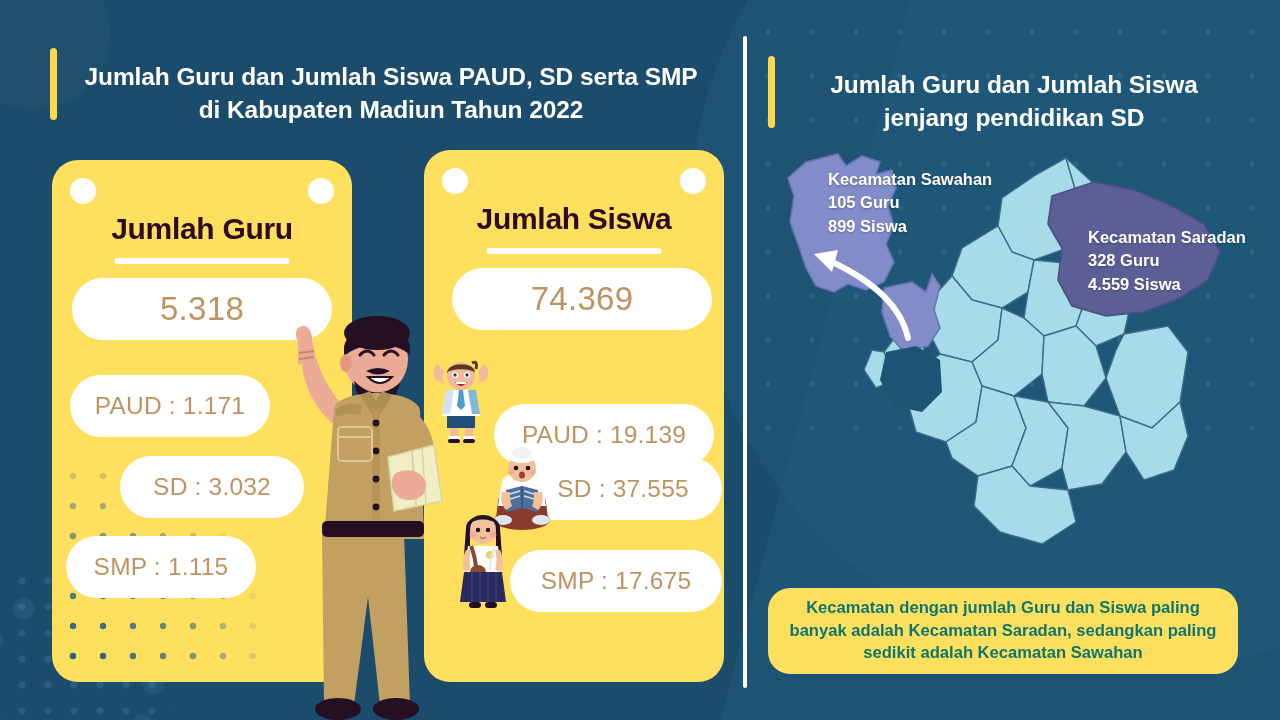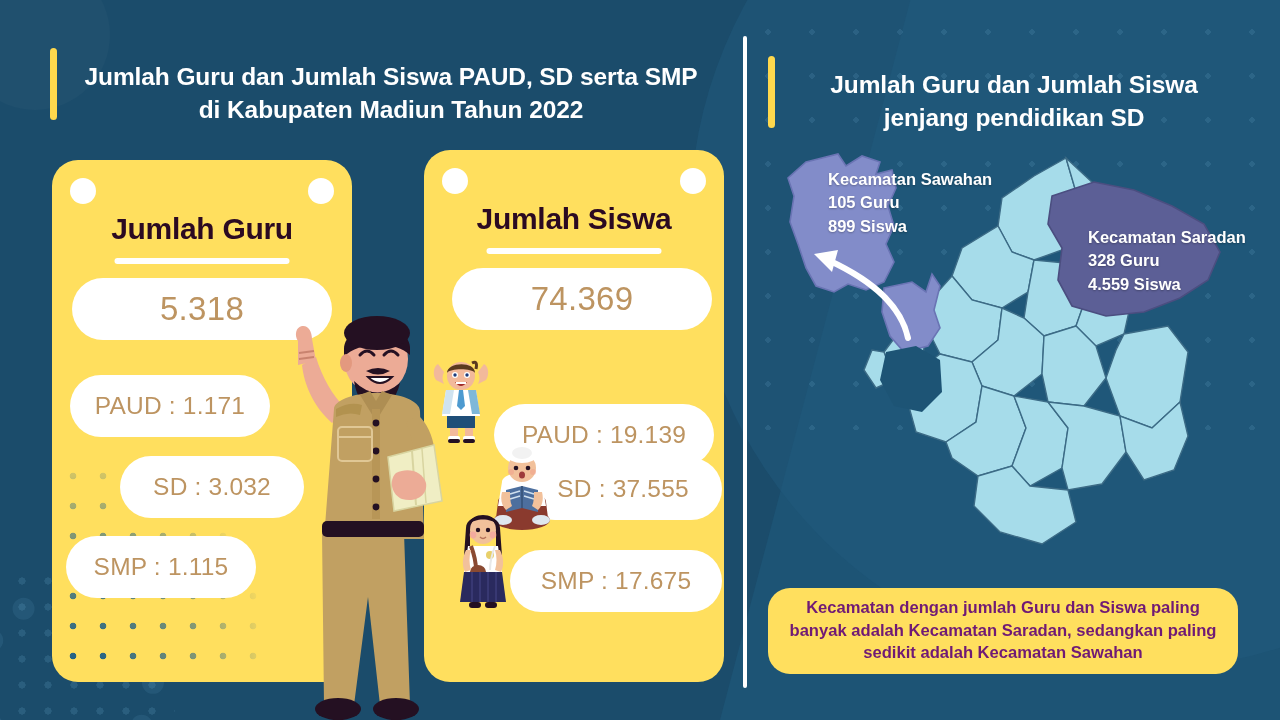--- a/index.html
+++ b/index.html
@@ -215,21 +215,21 @@
     border-radius: 22px;
     display: flex;
     align-items: center;
     justify-content: center;
     padding: 0 14px;
     box-sizing: border-box;
   }
   #note-text {
     margin: 0;
     text-align: center;
-    color: #701a75;
+    color: #0f766e;
     font-weight: bold;
     font-size: 16.6px;
     line-height: 1.35;
   }
 </style>
 </head>
 <body>
 
 <div id="bg-base"></div>
 <div id="bg-diag-right"></div>

